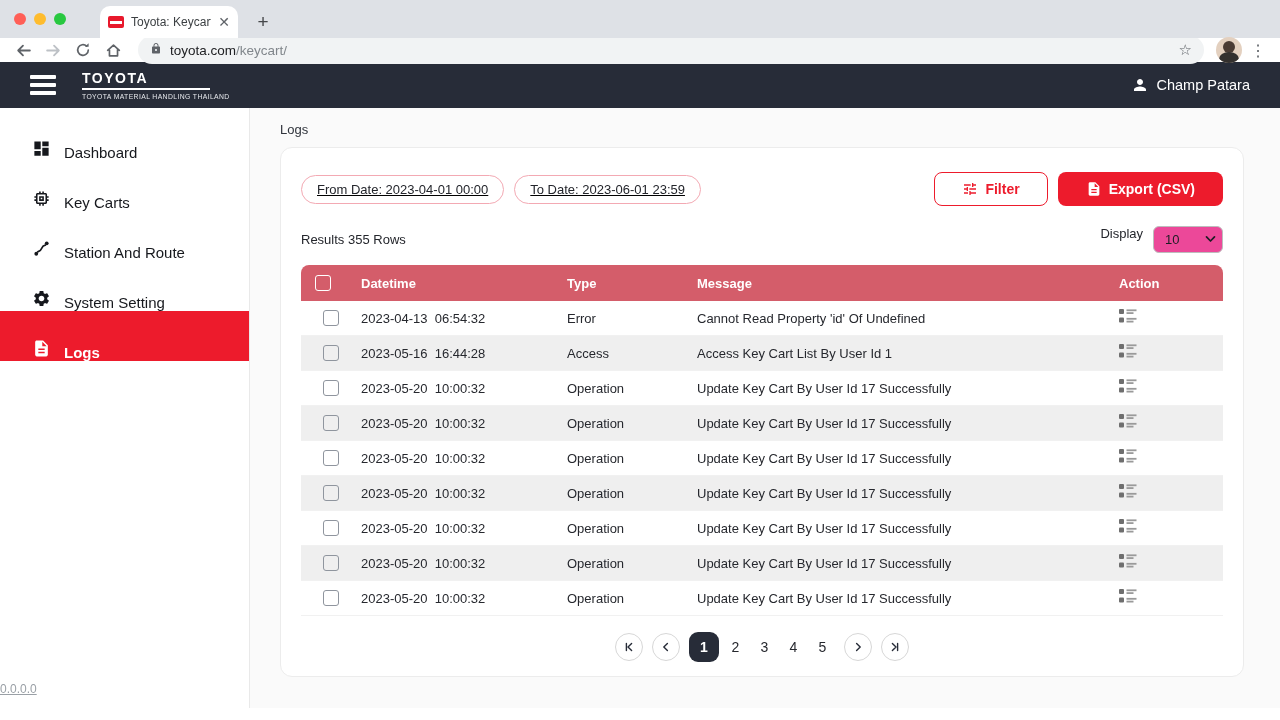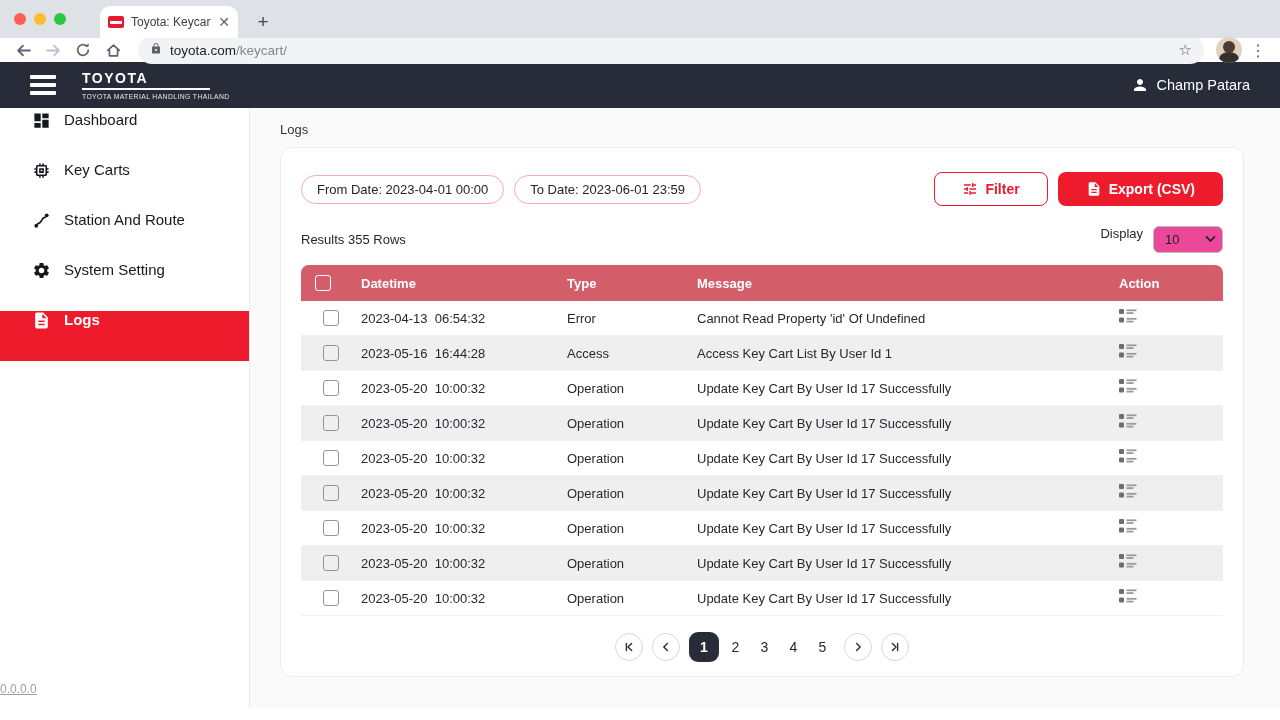--- a/index.html
+++ b/index.html
@@ -36,32 +36,32 @@
   .hamburger { width:26px; margin-left:30px; display:flex; flex-direction:column; gap:4px; cursor:pointer; }
   .hamburger span { height:4px; background:#fff; border-radius:1px; }
   .brand { margin-left:26px; }
   .brand-top { font-size:14px; font-weight:bold; letter-spacing:1.5px; border-bottom:2px solid #fff; padding-bottom:2px; width:128px; }
   .brand-sub { font-size:6.8px; letter-spacing:.4px; margin-top:3px; color:#e8eaee; }
   .headuser { margin-left:auto; margin-right:30px; display:flex; align-items:center; gap:8px; font-size:14.5px; }
 
   
   .workspace { height:600px; display:flex; }
   .sidebar { width:250px; background:#fff; border-right:1px solid #e9e9e9; position:relative; padding-top:3px; }
-  .side-item { height:50px; display:flex; align-items:flex-start; gap:13px; padding-left:32px; font-size:15px;
+  .side-item { height:50px; display:flex; align-items:flex-end; gap:13px; padding-left:32px; font-size:15px;
                color:#16181d; cursor:pointer; }
   .side-item svg { width:19px; height:19px; flex:none; }
   .side-item.active { background:#ed1b2c; color:#fff; font-weight:bold; }
   .version { position:absolute; bottom:12px; left:0; width:100%; text-align:left; font-size:12px; color:#9aa0a6;text-decoration:underline; }
 
   .content { flex:1; background:#fafafa; padding:14px 36px 0 30px; }
   .breadcrumb { font-size:13px; color:#30343c; margin-bottom:10px; }
   .card { background:#fff; border:1px solid #ececec; border-radius:12px; padding:24px 20px 18px; height:530px;
           display:flex; flex-direction:column; }
   .card-top { display:flex; align-items:center; }
-  .chips { display:flex; gap:10px; }
+  .chips { display:flex; gap:10px;text-decoration:underline; }
   .chip { border:1px solid #f3a9b3; border-radius:15px; padding:6px 15px; font-size:13px; color:#23252b; background:#fff; }
   .top-buttons { margin-left:auto; display:flex; gap:10px; }
   .btn { display:flex; align-items:center; gap:7px; font-size:14px; font-weight:bold; border-radius:8px;
          padding:8px 27px; cursor:pointer; border:1px solid transparent; }
   .btn-outline { border-color:#ed1b2c; color:#ed1b2c; background:#fff; }
   .btn-solid { background:#ed1b2c; color:#fff; }
   .btn svg { width:16px; height:16px; }
 
   .results-row { display:flex; align-items:center; margin-top:20px; font-size:13px; color:#24262c; }
   .display-wrap { margin-left:auto; display:flex; gap:10px; }

